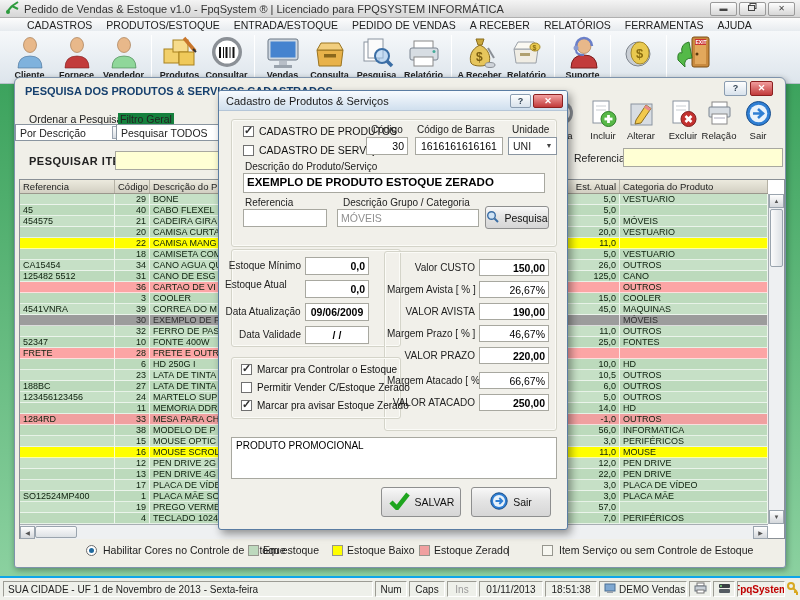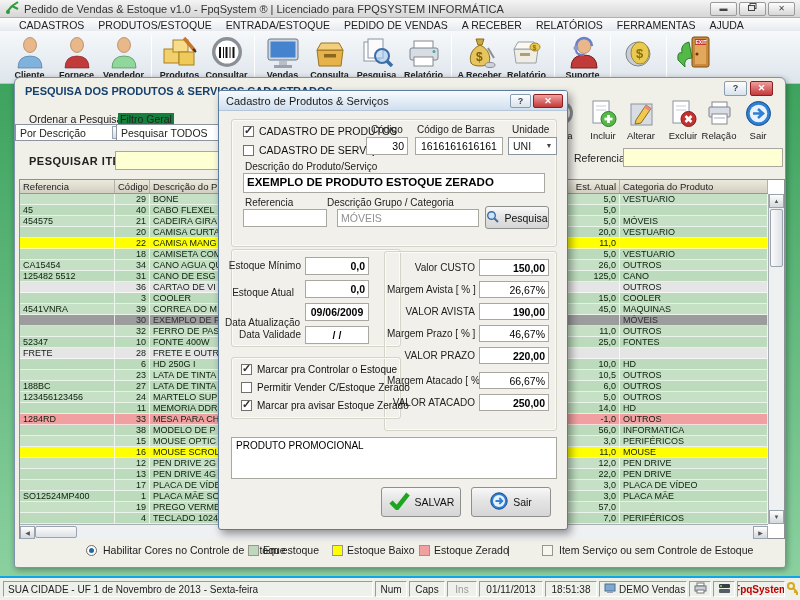--- a/index.html
+++ b/index.html
@@ -10,21 +10,21 @@
 
 .titlebar{position:absolute;left:0;top:0;width:800px;height:18px;
   background:linear-gradient(#f4f4f4,#d6d6d6);border-bottom:1px solid #b0b0b0;
   display:flex;align-items:center;padding:0 5px}
 .titlebar .t{font-size:11px;color:#333;margin-left:5px;white-space:nowrap}
 .winbtns{margin-left:auto;display:flex;gap:2px}
 .winbtn{width:27px;height:14px;border:1px solid #9a9a9a;border-radius:2px;
   background:linear-gradient(#fdfdfd,#d7d7d7);font-size:8px;line-height:12px;
   text-align:center;color:#444}
 .menubar{position:absolute;left:0;top:18px;width:800px;height:13px;
-  background:linear-gradient(#fcfcfc,#e7ebef);display:flex;align-items:center;padding-left:12px}
+  background:linear-gradient(#fcfcfc,#e7ebef);display:flex;align-items:center;padding-left:20px}
 .menu-item{font-size:10.5px;color:#222;padding:0 7px;white-space:nowrap}
 .toolbar{position:absolute;left:0;top:31px;width:800px;height:53px;
   background:linear-gradient(#f6f8fa,#dde5ec);border-bottom:1px solid #b9c2cc;
   display:flex;align-items:flex-start;padding:2px 0 0 6px}
 .tb-item{width:45px;display:flex;flex-direction:column;align-items:center;margin:0 1px}
 .tb-item .ic{height:36px;display:flex;align-items:flex-end}
 .tb-item .lb{font-size:9px;font-weight:bold;color:#222;white-space:nowrap;margin-top:1px}
 .tb-sep{width:1px;height:46px;background:#aeb8c2;border-right:1px solid #fff;margin:2px 4px}
 
 .pwin{position:absolute;left:14px;top:77px;width:772px;height:491px;background:#f0efe8;
@@ -53,21 +53,21 @@
 .th{font-size:9.5px;color:#222;padding:1px 3px;border-right:1px solid #b5b2a5;
   white-space:nowrap;overflow:hidden}
 .tbody{position:absolute;left:0;top:14px;width:748px}
 .t-row{display:flex;height:11px}
 .td{font-size:9px;line-height:10px;padding:0 3px;border-right:1px solid rgba(255,255,255,.75);
   border-bottom:1px solid rgba(255,255,255,.65);white-space:nowrap;overflow:hidden;color:#0d1f0d}
 .num{text-align:right}
 .st-n{background:#c6e0c6}.st-n2{background:#bcdabc}
 .st-low{background:#ffff00}.st-zero{background:#f0a0a0}
 .st-sel{background:#9c9c9c}.st-sel .td{color:#2d2d2d}
-.st-svc{background:#e5e5e5}
+.st-svc{background:#fca5a5}
 .vscroll{position:absolute;right:0;top:14px;width:16px;height:330px;background:#eef0f2;border-left:1px solid #a8aeb4}
 .hscroll{position:absolute;left:0;top:344px;width:748px;height:15px;background:#eef0f2;
   border-top:1px solid #a8aeb4;display:flex;align-items:center}
 .sarr{width:15px;height:13px;background:linear-gradient(#fefefe,#d5d8dc);border:1px solid #9aa4ae;
   font-size:6px;text-align:center;line-height:12px;color:#555;flex:none}
 .sthumb{width:42px;height:12px;background:linear-gradient(#fbfbfb,#dde1e5);border:1px solid #9aa4ae;border-radius:2px;flex:none}
 .vthumb{position:absolute;left:1px;top:15px;width:13px;height:58px;background:linear-gradient(90deg,#fbfbfb,#dde1e5);border:1px solid #9aa4ae;border-radius:2px}
 
 .leg-sw{position:absolute;width:11px;height:11px;border:1px solid #96968e}
 .radio{position:absolute;width:11px;height:11px;border:1px solid #6a6a6a;border-radius:50%;background:#fff}
@@ -658,21 +658,21 @@
   <div class="fld yf center" style="left:196px;top:46px;width:88px;height:18px">1616161616161</div>
   <span class="dlbl" style="left:293px;top:33px">Unidade</span>
   <div class="dd" style="left:289px;top:46px;width:49px;height:18px">
     <span>UNI</span>
     <span class="arr" style="border:none;background:none;font-size:7px">▼</span>
   </div>
   <span class="dlbl" style="left:26px;top:70px">Descrição do Produto/Serviço</span>
   <div class="fld yf bold" style="left:24px;top:82px;width:302px;height:20px;font-size:11.5px">EXEMPLO DE PRODUTO ESTOQUE ZERADO</div>
   <span class="dlbl" style="left:26px;top:106px">Referencia</span>
   <div class="fld yf" style="left:24px;top:118px;width:84px;height:18px"></div>
-  <span class="dlbl" style="left:108px;top:106px">Descrição Grupo / Categoria</span>
+  <span class="dlbl" style="left:124px;top:106px">Descrição Grupo / Categoria</span>
   <div class="fld grayt" style="left:118px;top:118px;width:142px;height:18px">MÓVEIS</div>
   <div class="btn" style="position:absolute;left:266px;top:115px;width:64px;height:23px">
     <span><svg width="13" height="13">
           <circle cx="5.5" cy="5.5" r="3.8" fill="#cfe3f5" stroke="#3b6ea5" stroke-width="1.4"></circle>
           <line x1="8.5" y1="8.5" x2="12" y2="12" stroke="#3b6ea5" stroke-width="2"></line>
         </svg></span>
     <span>Pesquisa</span>
   </div>
 
   <div class="gbox" style="left:12px;top:158px;width:170px;height:98px"></div>
@@ -690,23 +690,23 @@
   <div class="btn dlgbtn" style="left:252px;top:396px;width:80px">
     <span><svg width="18" height="18">
           <circle cx="9" cy="9" r="8.2" fill="#2f7fd4" stroke="#1a4f8c"></circle>
           <circle cx="9" cy="9" r="6" fill="#e8f2fb"></circle>
           <path d="M5.5 9 L12 9 M9.3 6 L12.3 9 L9.3 12" stroke="#2f7fd4" stroke-width="1.8" fill="none"></path>
         </svg></span>
     <span>Sair</span>
   </div>
 <span class="dlbl" style="left:6px;top:169px;width:76px;text-align:right">Estoque Mínimo</span>
     <div class="fld yf bold right" style="left:86px;top:166px;width:64px;height:18px">0,0</div>
-    <span class="dlbl" style="left:6px;top:196px;width:76px;text-align:center">Estoque Atual</span>
+    <span class="dlbl" style="left:6px;top:188px;width:76px;text-align:left">Estoque Atual</span>
     <div class="fld yf bold right" style="left:86px;top:189px;width:64px;height:18px">0,0</div>
-    <span class="dlbl" style="left:6px;top:226px;width:76px;text-align:left">Data Atualização</span>
+    <span class="dlbl" style="left:6px;top:215px;width:76px;text-align:center">Data Atualização</span>
     <div class="fld yf bold center" style="left:86px;top:212px;width:64px;height:18px">09/06/2009</div>
     <span class="dlbl" style="left:6px;top:238px;width:76px;text-align:right">Data Validade</span>
     <div class="fld yf bold center" style="left:86px;top:235px;width:64px;height:18px">/  /</div>
     <span class="vlab" style="top:171px">Valor CUSTO</span>
     <div class="fld vfld right yf bold" style="top:168px">150,00</div>
     <span class="vlab" style="top:193px">Margem Avista [ % ]</span>
     <div class="fld vfld right " style="top:190px">26,67%</div>
     <span class="vlab" style="top:215px">VALOR AVISTA</span>
     <div class="fld vfld right yf bold" style="top:212px">190,00</div>
     <span class="vlab" style="top:237px">Margem Prazo [ % ]</span>

